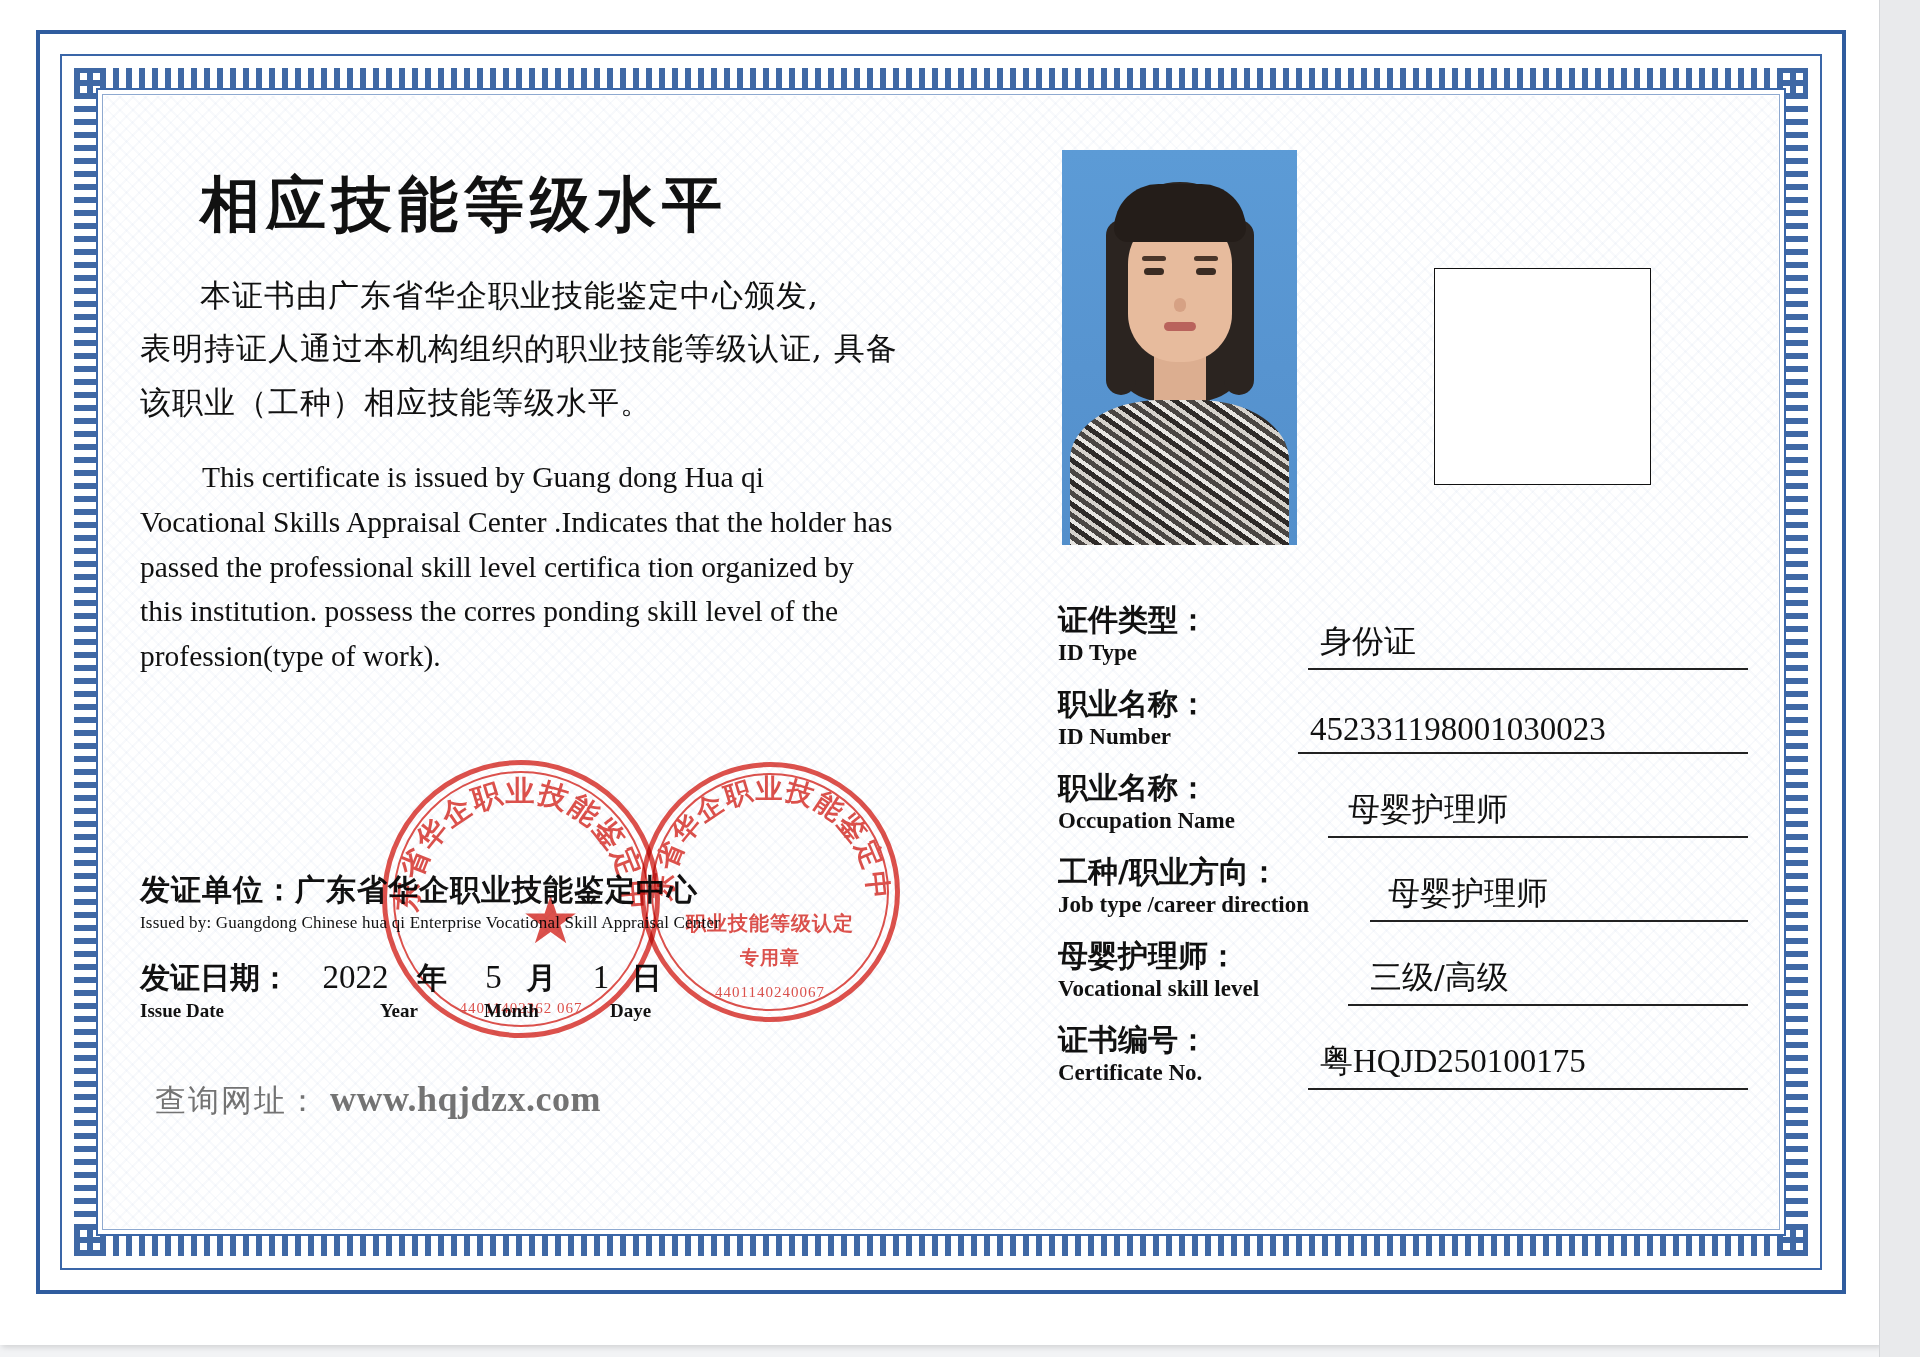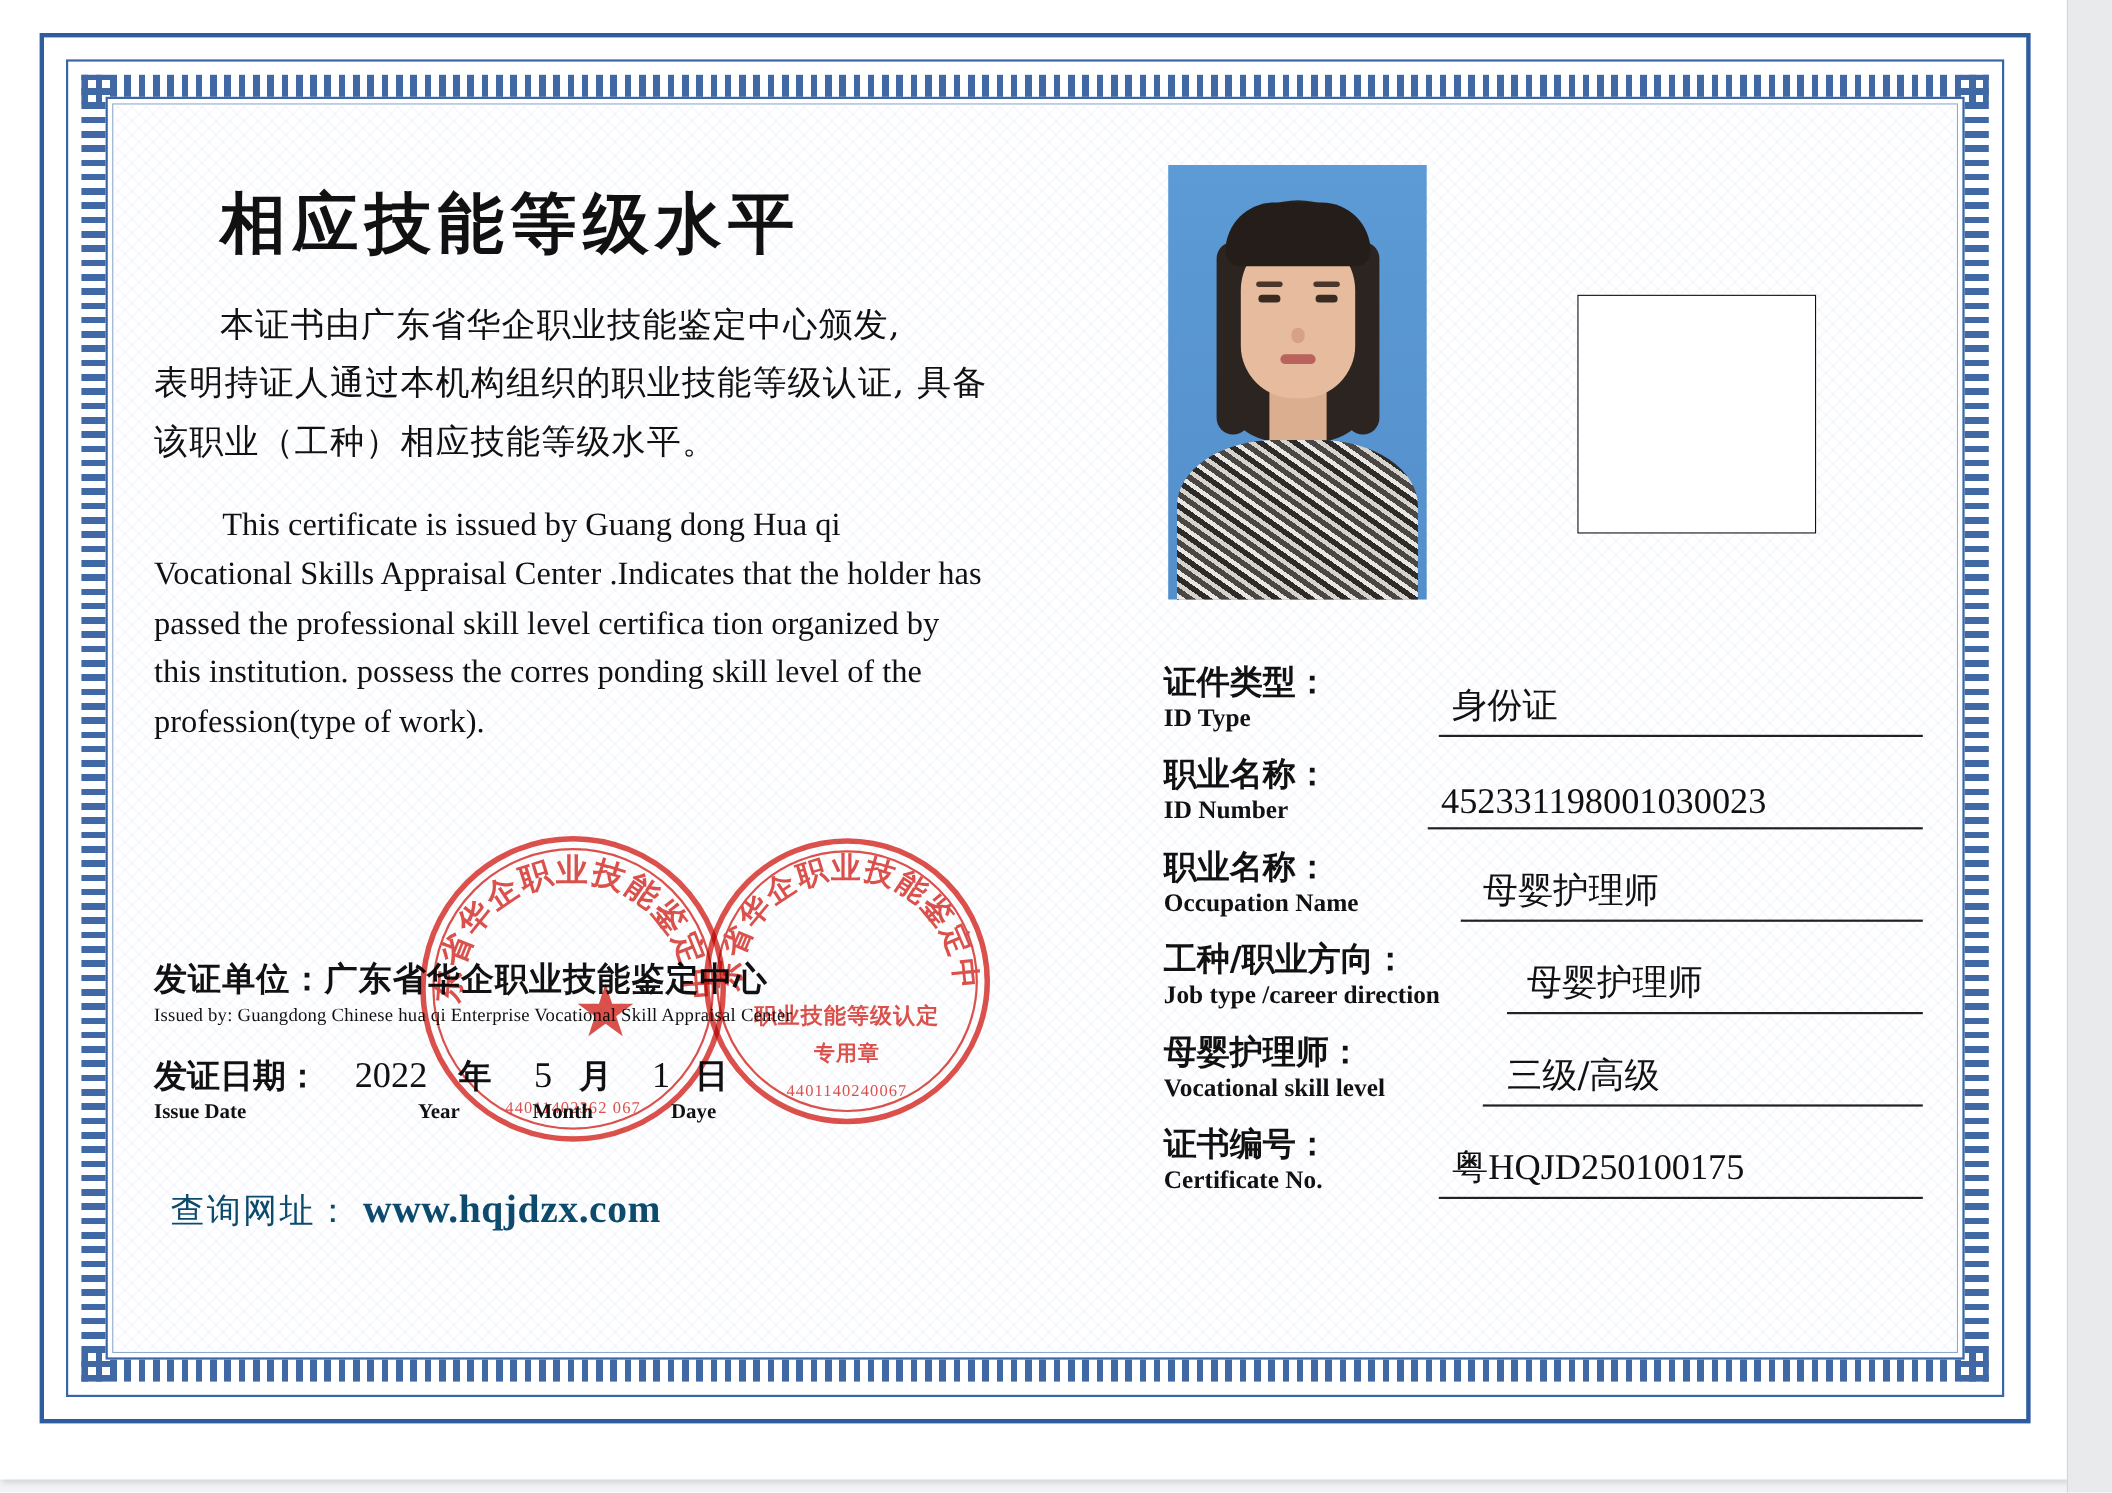--- a/index.html
+++ b/index.html
@@ -168,21 +168,21 @@
     font-weight: 700;
     color: #111;
   }
   .date-sub span { position: absolute; }
 
   #bottom-block {
     position: absolute;
     left: 155px; top: 1078px;
     width: 800px;
     font-family: "DejaVu Serif", serif;
-    color: #0c4a6e;
+    color: #737373;
   }
   .bl-row { display: flex; align-items: baseline; margin-bottom: 12px; }
   .bl-label { font-size: 31px; letter-spacing: 2px; white-space: nowrap; }
   .bl-value {
     font-family: "Liberation Serif", serif;
     font-size: 36px; font-weight: 700; margin-left: 10px; letter-spacing: 0.5px;
   }
 
   
   #photo {

